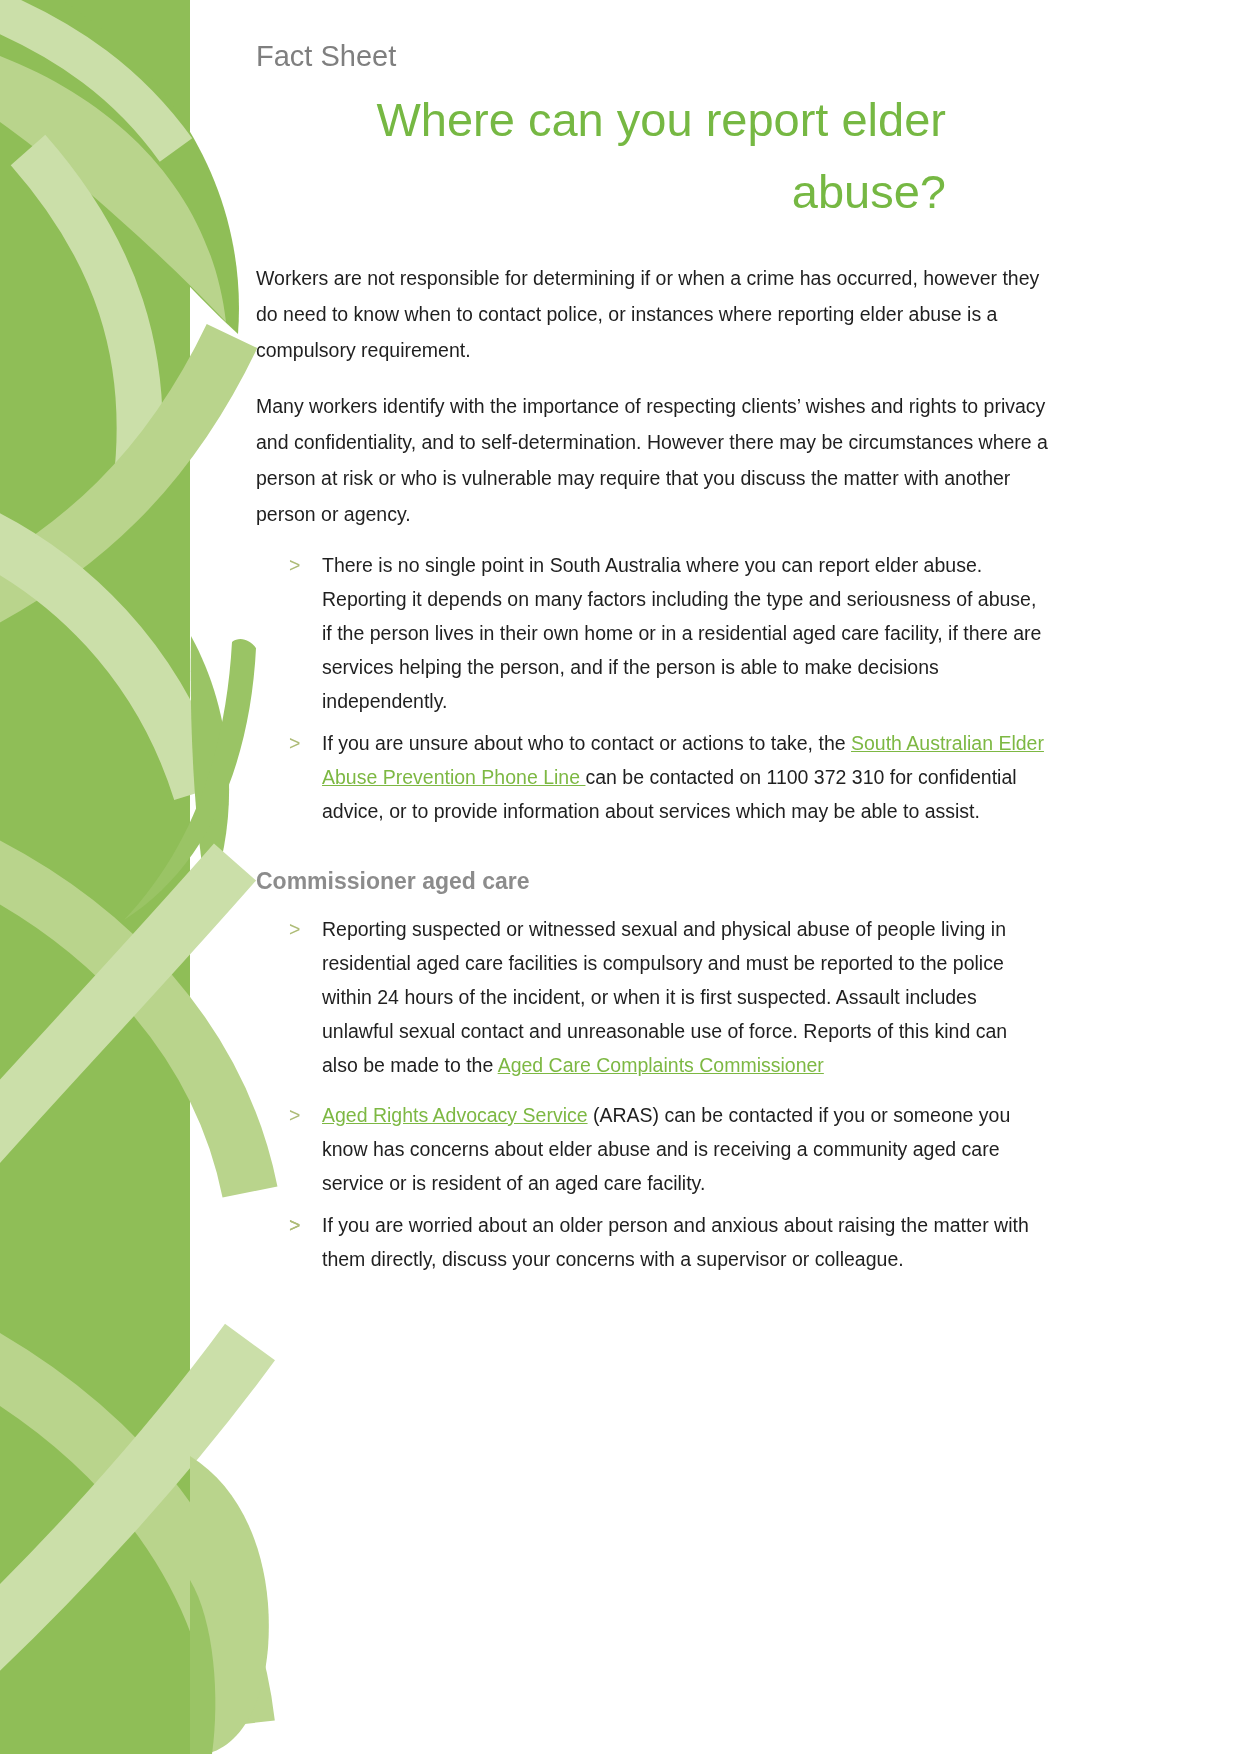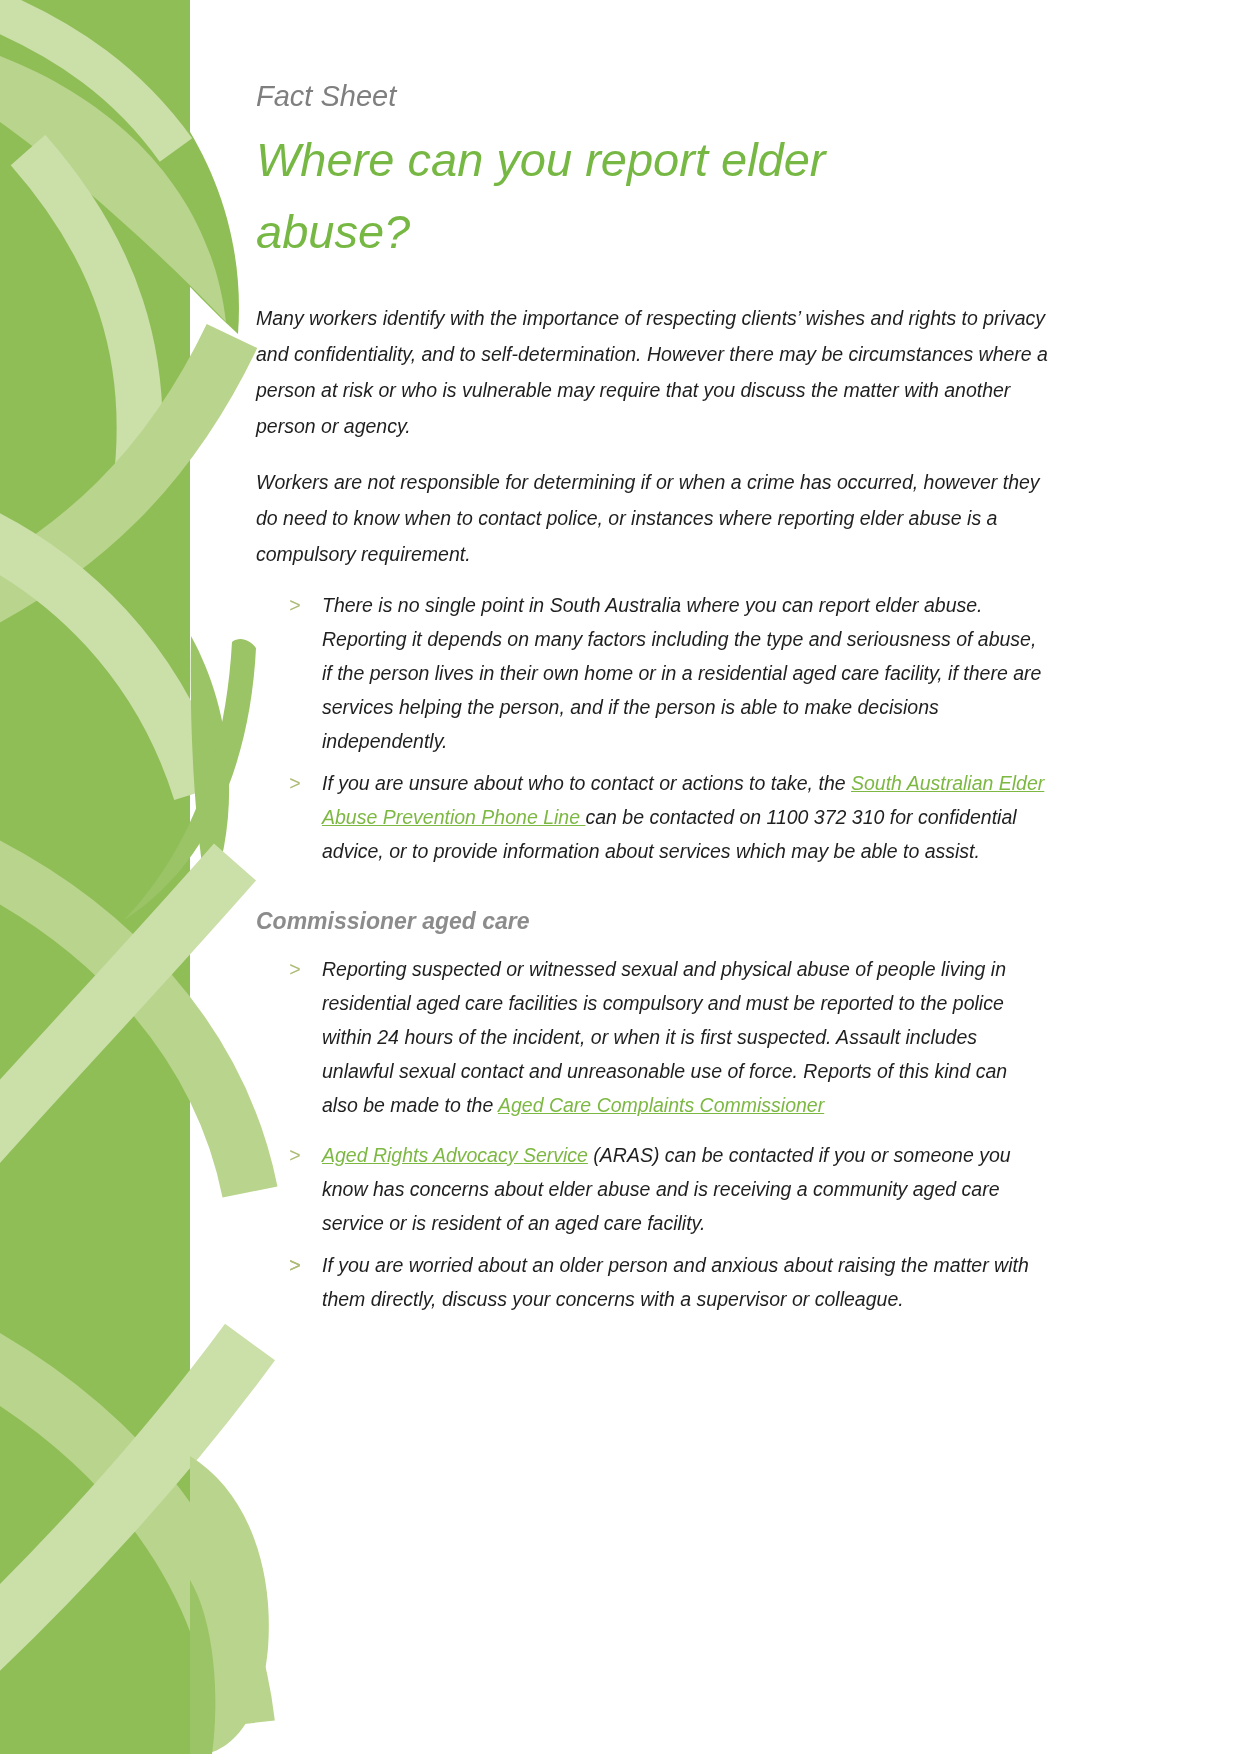--- a/index.html
+++ b/index.html
@@ -18,24 +18,24 @@
   body{background:#e9e9e9;font-family:"Liberation Sans","DejaVu Sans",sans-serif;}
   .page{position:relative;width:1240px;height:1754px;background:#ffffff;overflow:hidden;margin:0 auto;}
 
   .sidebar-art{position:absolute;left:0;top:0;width:620px;height:1754px;}
   .sg-band{fill:var(--sidebar-green);}
   .sg-light{fill:var(--swirl-light);}
   .sg-medium{fill:var(--swirl-medium);}
   .sg-stroke-light{stroke:var(--swirl-light);fill:none;}
   .sg-stroke-pale{stroke:var(--swirl-pale);fill:none;}
 
-  .content{position:absolute;left:256px;top:0;width:792px;padding-top:78px;font-style:italic;}
+  .content{position:absolute;left:256px;top:0;width:792px;padding-top:38px;}
 
   .eyebrow{font-size:29px;line-height:36px;color:var(--eyebrow-gray);font-weight:400;}
-  .title{font-size:47px;line-height:72px;font-weight:400;color:var(--title-green);max-width:690px;margin:10px 0 0 0;}
+  .title{font-size:47px;line-height:72px;font-weight:400;color:var(--title-green);max-width:690px;margin:10px 0 0 0;text-align:right;}
 
   .intro-p{font-size:19.5px;line-height:36px;color:var(--body-text);margin:32px 0 0 0;}
   .intro-p + .intro-p{margin-top:20px;}
 
   .section-heading{font-size:23px;line-height:30px;font-weight:700;color:var(--heading-gray);margin:38px 0 0 0;}
 
   ul.bullets{list-style:none;margin:16px 0 0 0;padding:0;}
   ul.bullets li{position:relative;padding-left:66px;font-size:19.5px;line-height:34px;color:var(--body-text);margin-top:8px;}
   ul.bullets li:first-child{margin-top:2px;}
   .marker{position:absolute;left:33px;top:0;color:var(--marker-green);}
@@ -75,22 +75,22 @@
 
     <path class="sg-light" d="M190,1754 L190,1456 C248,1492 274,1568 268,1648 C262,1716 234,1748 206,1754 Z"></path>
     <path class="sg-medium" d="M190,1754 L190,1580 C214,1620 220,1696 212,1754 Z"></path>
   </svg>
 
   <main class="content">
 
     <div class="eyebrow">Fact Sheet</div>
     <h1 class="title">Where can you report elder abuse?</h1>
 
+    <p class="intro-p">Workers are not responsible for determining if or when a crime has occurred, however they do need to know when to contact police, or instances where reporting elder abuse is a compulsory requirement.</p>
     <p class="intro-p">Many workers identify with the importance of respecting clients’ wishes and rights to privacy and confidentiality, and to self-determination. However there may be circumstances where a person at risk or who is vulnerable may require that you discuss the matter with another person or agency.</p>
-    <p class="intro-p">Workers are not responsible for determining if or when a crime has occurred, however they do need to know when to contact police, or instances where reporting elder abuse is a compulsory requirement.</p>
 
     <ul class="bullets">
       <li>
         <span class="marker">&gt;</span>
         <span class="li-text">There is no single point in South Australia where you can report elder abuse. Reporting it depends on many factors including the type and seriousness of abuse, if the person lives in their own home or in a residential aged care facility, if there are services helping the person, and if the person is able to make decisions independently.</span>
       </li>
       <li>
         <span class="marker">&gt;</span>
         <span class="li-text"><span>If you are unsure about who to contact or actions to take, the </span><a class="green-link">South Australian Elder Abuse Prevention Phone Line </a><span>can be contacted on 1100 372 310 for confidential advice, or to provide information about services which may be able to assist.</span></span>
       </li>

